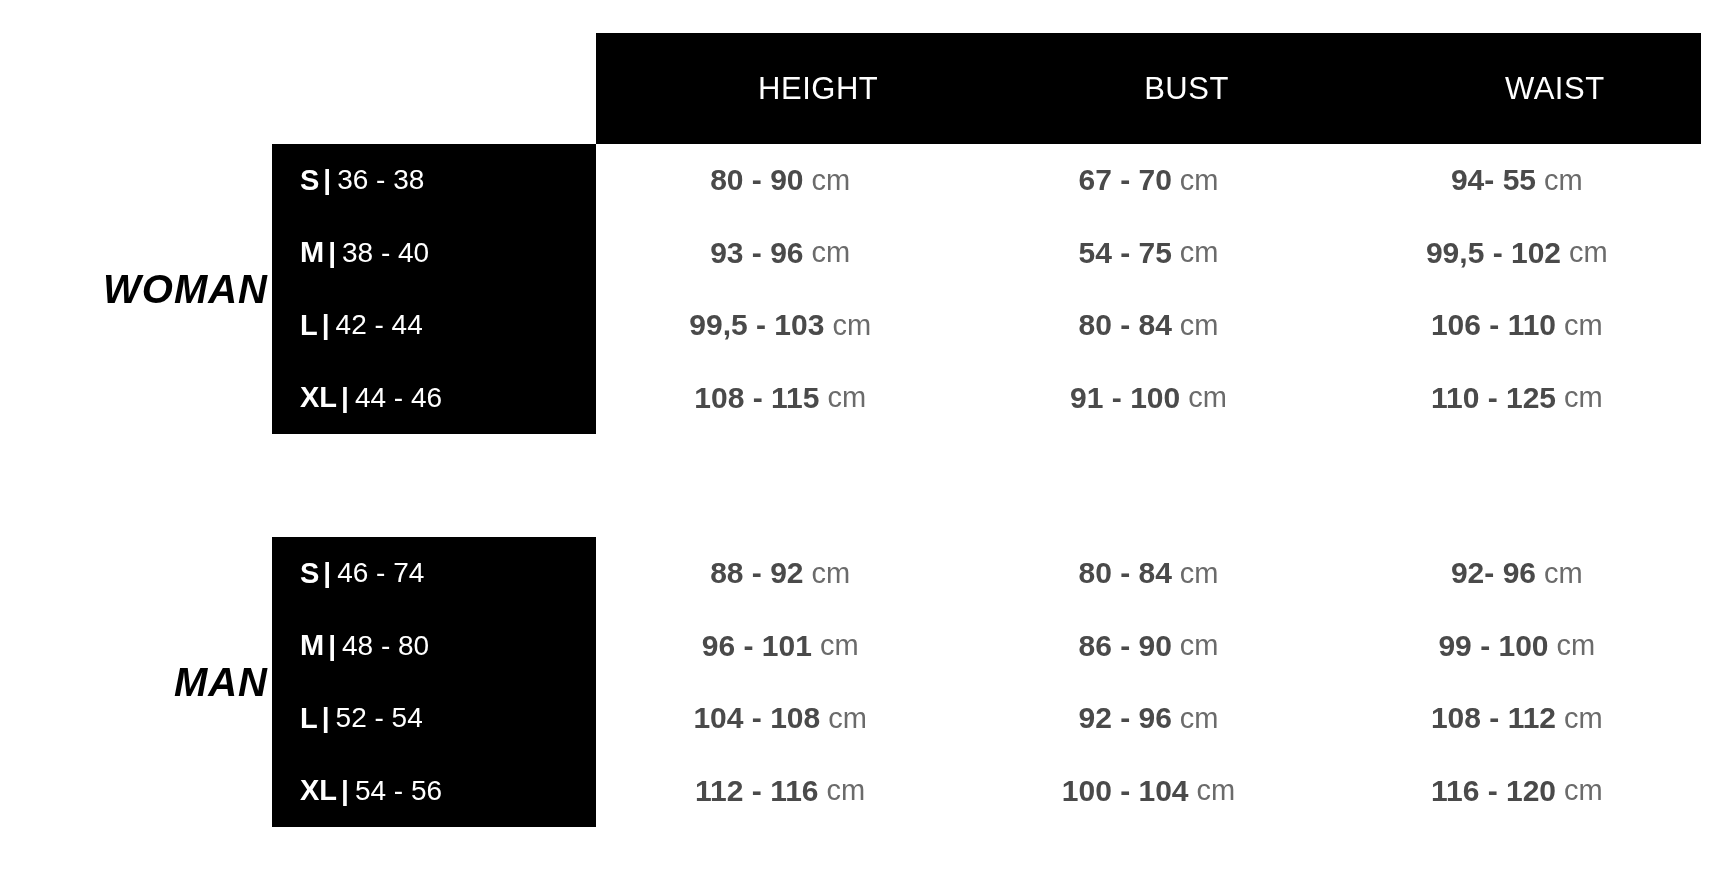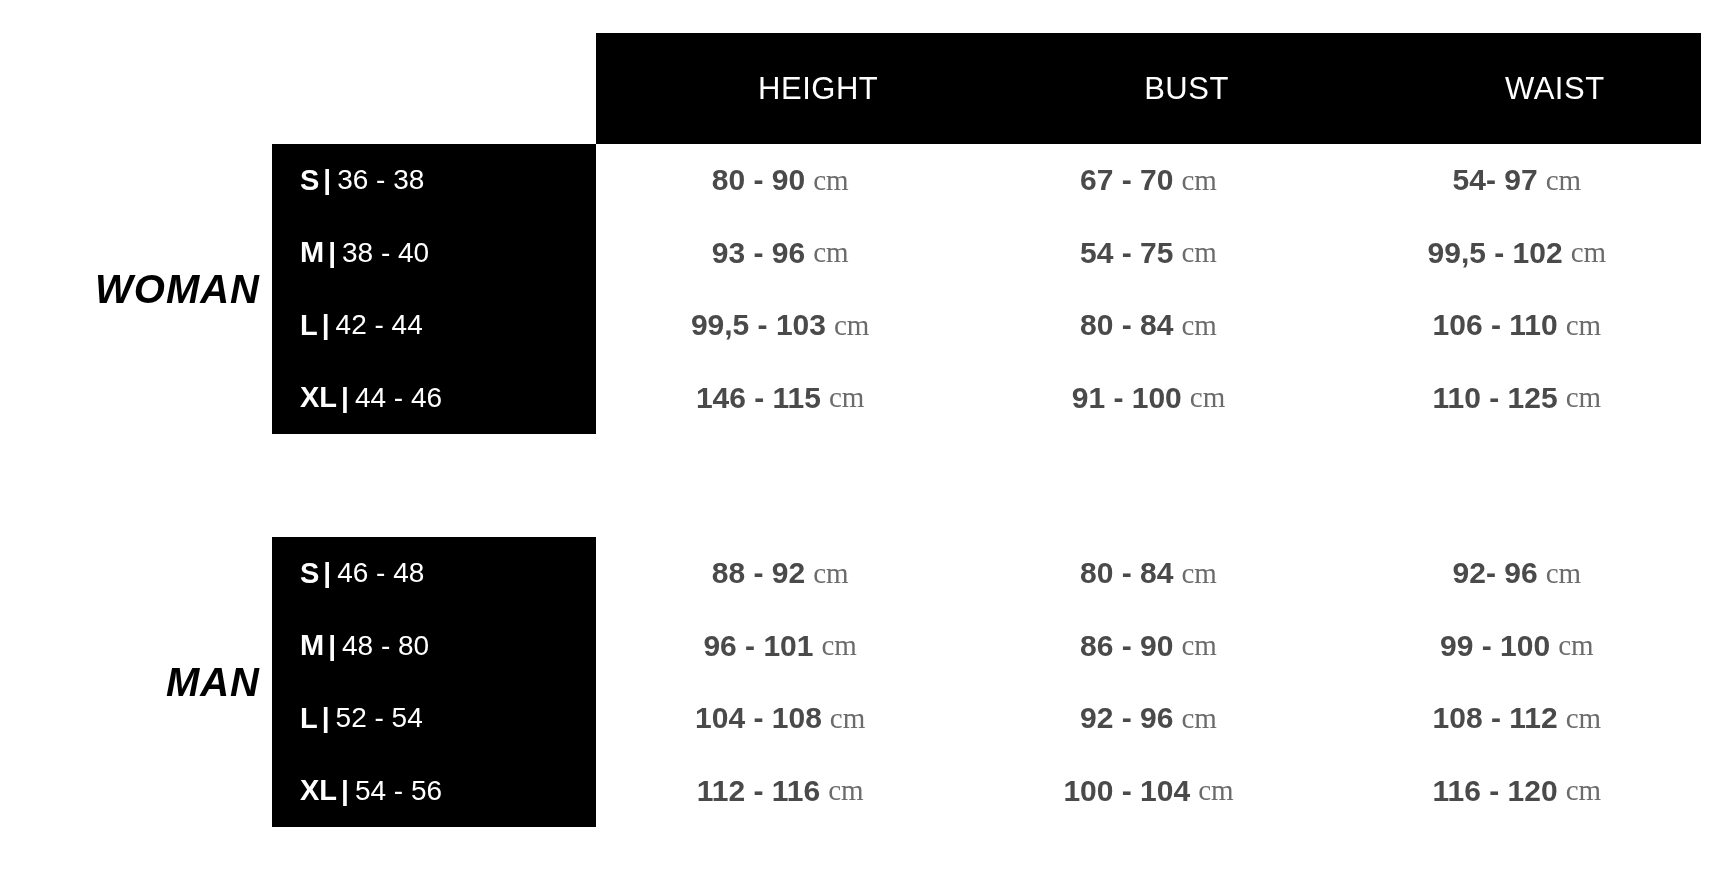--- a/index.html
+++ b/index.html
@@ -60,21 +60,21 @@
 
   .group-label {
     position: absolute;
     left: 0;
     top: 0;
     width: 272px;
     height: 290px;
     display: flex;
     align-items: center;
     justify-content: flex-end;
-    padding-right: 12px;
+    padding-right: 4px;
     box-sizing: border-box;
     font-size: 40px;
     font-weight: bold;
     font-style: italic;
     color: #000000;
     letter-spacing: 1px;
   }
 
   
   .size-col {
@@ -130,21 +130,20 @@
   }
   .meas-cell .val {
     font-weight: bold;
     color: #4a4a4a;
   }
   .meas-cell .unit {
     font-weight: 400;
     color: #6b6b6b;
     margin-left: 8px;
     font-size: 29px;
-    font-family: Liberation Serif, serif;
   }
 </style>
 </head>
 <body>
 
 <div class="sheet">
 
   <div class="header-band"></div>
   <div class="header-cells">
     <div class="header-cell">HEIGHT</div>
@@ -182,21 +181,21 @@
       <div class="meas-row">
         <div class="meas-cell">
           <span class="val">80 - 90</span>
           <span class="unit">cm</span>
         </div>
         <div class="meas-cell">
           <span class="val">67 - 70</span>
           <span class="unit">cm</span>
         </div>
         <div class="meas-cell">
-          <span class="val">54- 97</span>
+          <span class="val">94- 55</span>
           <span class="unit">cm</span>
         </div>
       </div>
       <div class="meas-row">
         <div class="meas-cell">
           <span class="val">93 - 96</span>
           <span class="unit">cm</span>
         </div>
         <div class="meas-cell">
           <span class="val">54 - 75</span>
@@ -216,21 +215,21 @@
           <span class="val">80 - 84</span>
           <span class="unit">cm</span>
         </div>
         <div class="meas-cell">
           <span class="val">106 - 110</span>
           <span class="unit">cm</span>
         </div>
       </div>
       <div class="meas-row">
         <div class="meas-cell">
-          <span class="val">146 - 115</span>
+          <span class="val">108 - 115</span>
           <span class="unit">cm</span>
         </div>
         <div class="meas-cell">
           <span class="val">91 - 100</span>
           <span class="unit">cm</span>
         </div>
         <div class="meas-cell">
           <span class="val">110 - 125</span>
           <span class="unit">cm</span>
         </div>
@@ -238,21 +237,21 @@
     </div>
   </div>
 
   <div class="group group-man">
     <div class="group-label">MAN</div>
 
     <div class="size-col">
       <div class="size-cell">
         <span class="sz">S</span>
         <span class="sep">|</span>
-        <span class="rng">46 - 48</span>
+        <span class="rng">46 - 74</span>
       </div>
       <div class="size-cell">
         <span class="sz">M</span>
         <span class="sep">|</span>
         <span class="rng">48 - 80</span>
       </div>
       <div class="size-cell">
         <span class="sz">L</span>
         <span class="sep">|</span>
         <span class="rng">52 - 54</span>

